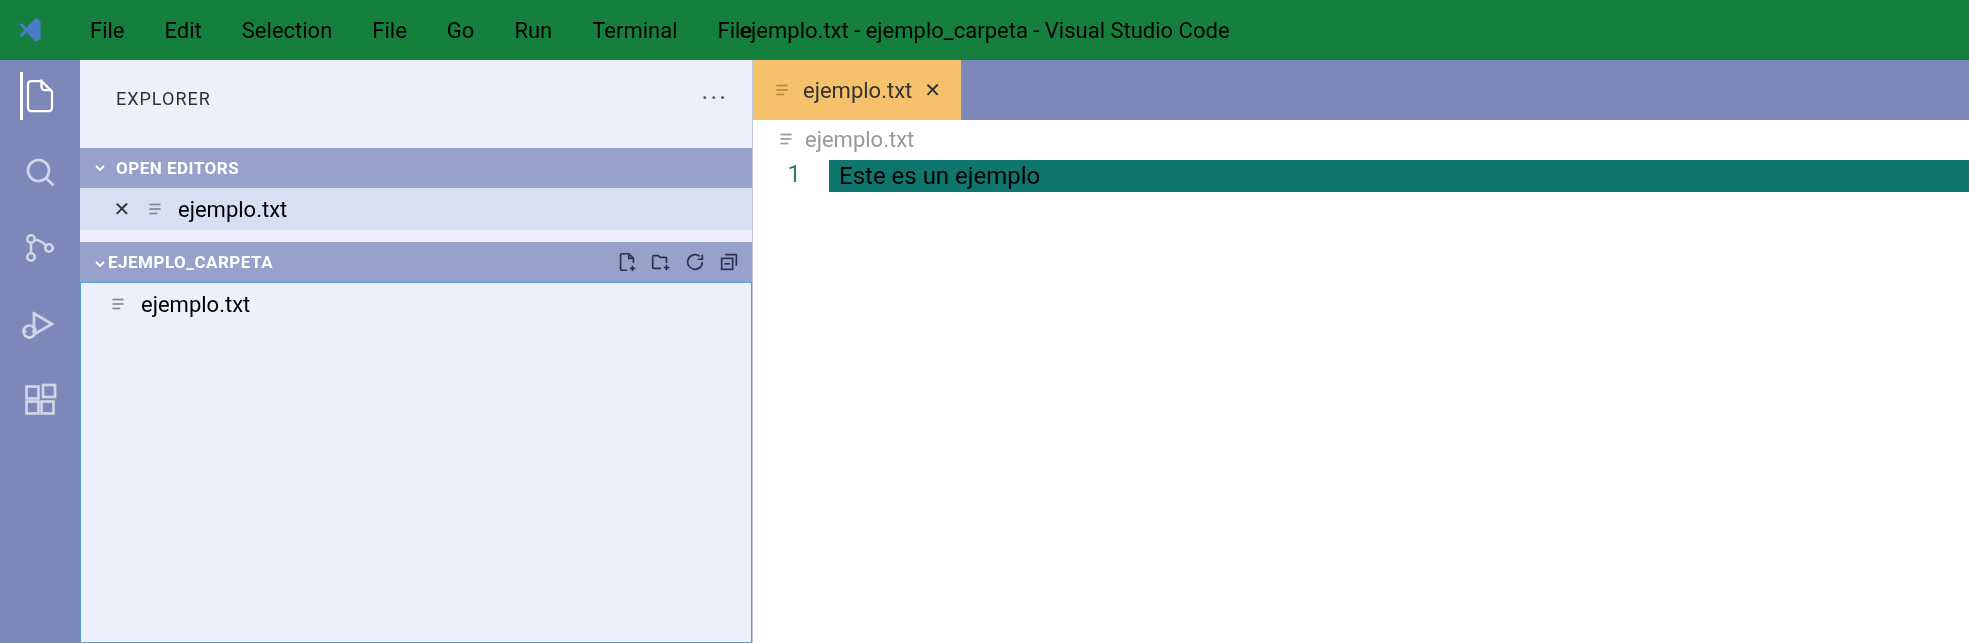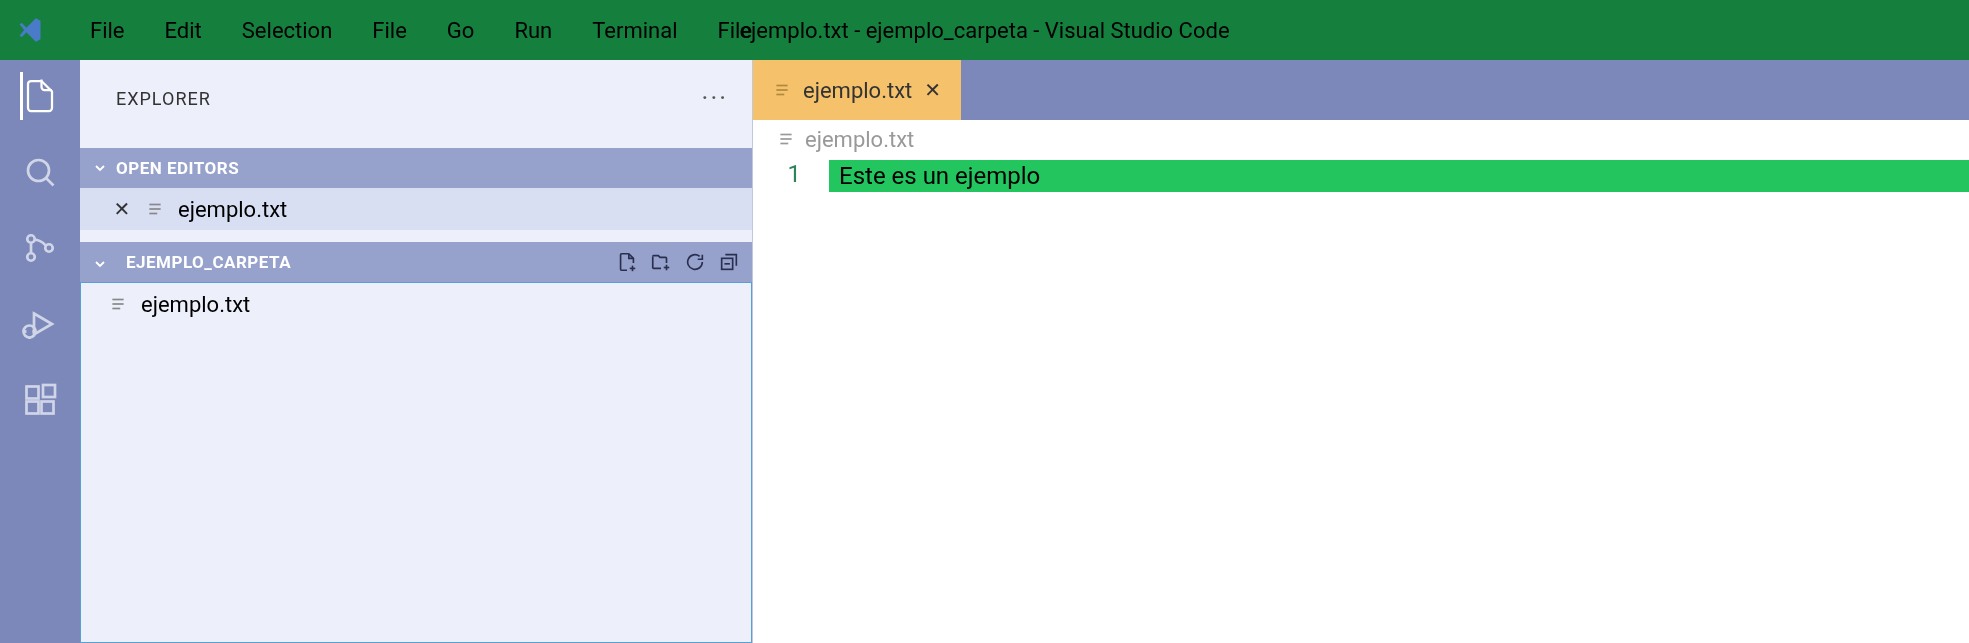--- a/index.html
+++ b/index.html
@@ -216,21 +216,21 @@
       padding-right: 28px;
       padding-top: 2px;
       color: #2a8659;
     }
     .code-lines {
       flex: 1;
       padding-top: 2px;
       color: #000;
     }
     .code-line {
-      background: #22c55e;
+      background: #0f766e;
       padding-left: 10px;
       height: 32px;
       line-height: 32px;
     }
   </style>
 </head>
 <body>
 
 <div class="titlebar">
   <svg class="logo" viewBox="0 0 24 24" fill="none">
@@ -308,21 +308,21 @@
       <span class="file-icon">
         <svg width="18" height="18" viewBox="0 0 16 16" fill="none" stroke="currentColor" stroke-width="1.5">
           <line x1="3" y1="4" x2="13" y2="4"></line>
             <line x1="3" y1="8" x2="13" y2="8"></line>
             <line x1="3" y1="12" x2="10" y2="12"></line>
         </svg>
       </span>
       <span>ejemplo.txt</span>
     </div>
     <div class="section-header folder">
-      <div style="display:flex;align-items:flex-end;gap:18px;">
+      <div style="display:flex;align-items:flex-end;gap:0;">
         <svg class="chevron" viewBox="0 0 16 16" fill="none" stroke="currentColor" stroke-width="1.8">
             <path d="M4 6l4 4 4-4"></path>
           </svg>
         <span>EJEMPLO_CARPETA</span>
       </div>
       <div class="folder-actions">
         <svg width="22" height="22" viewBox="0 0 24 24" fill="none" stroke="currentColor" stroke-width="1.8">
             <path d="M14 3H6a1 1 0 0 0-1 1v16a1 1 0 0 0 1 1h6"></path>
             <path d="M14 3l5 5v5"></path>
             <path d="M14 3v5h5"></path>

